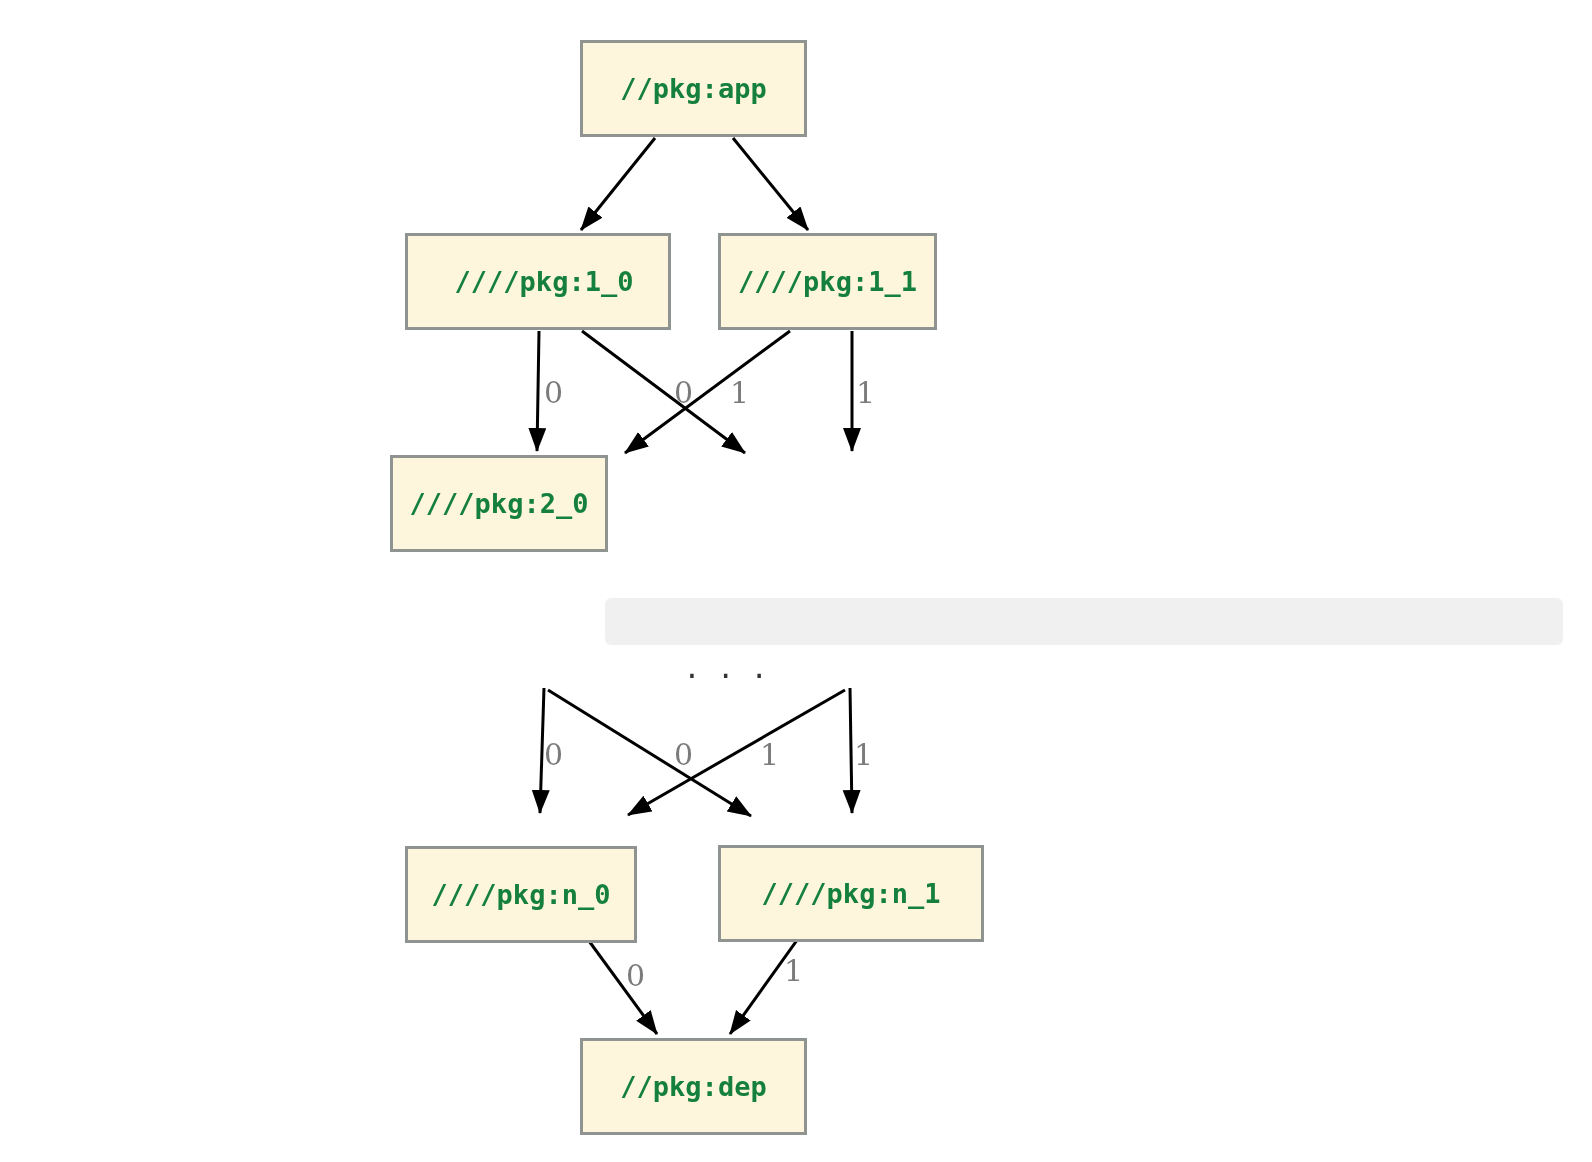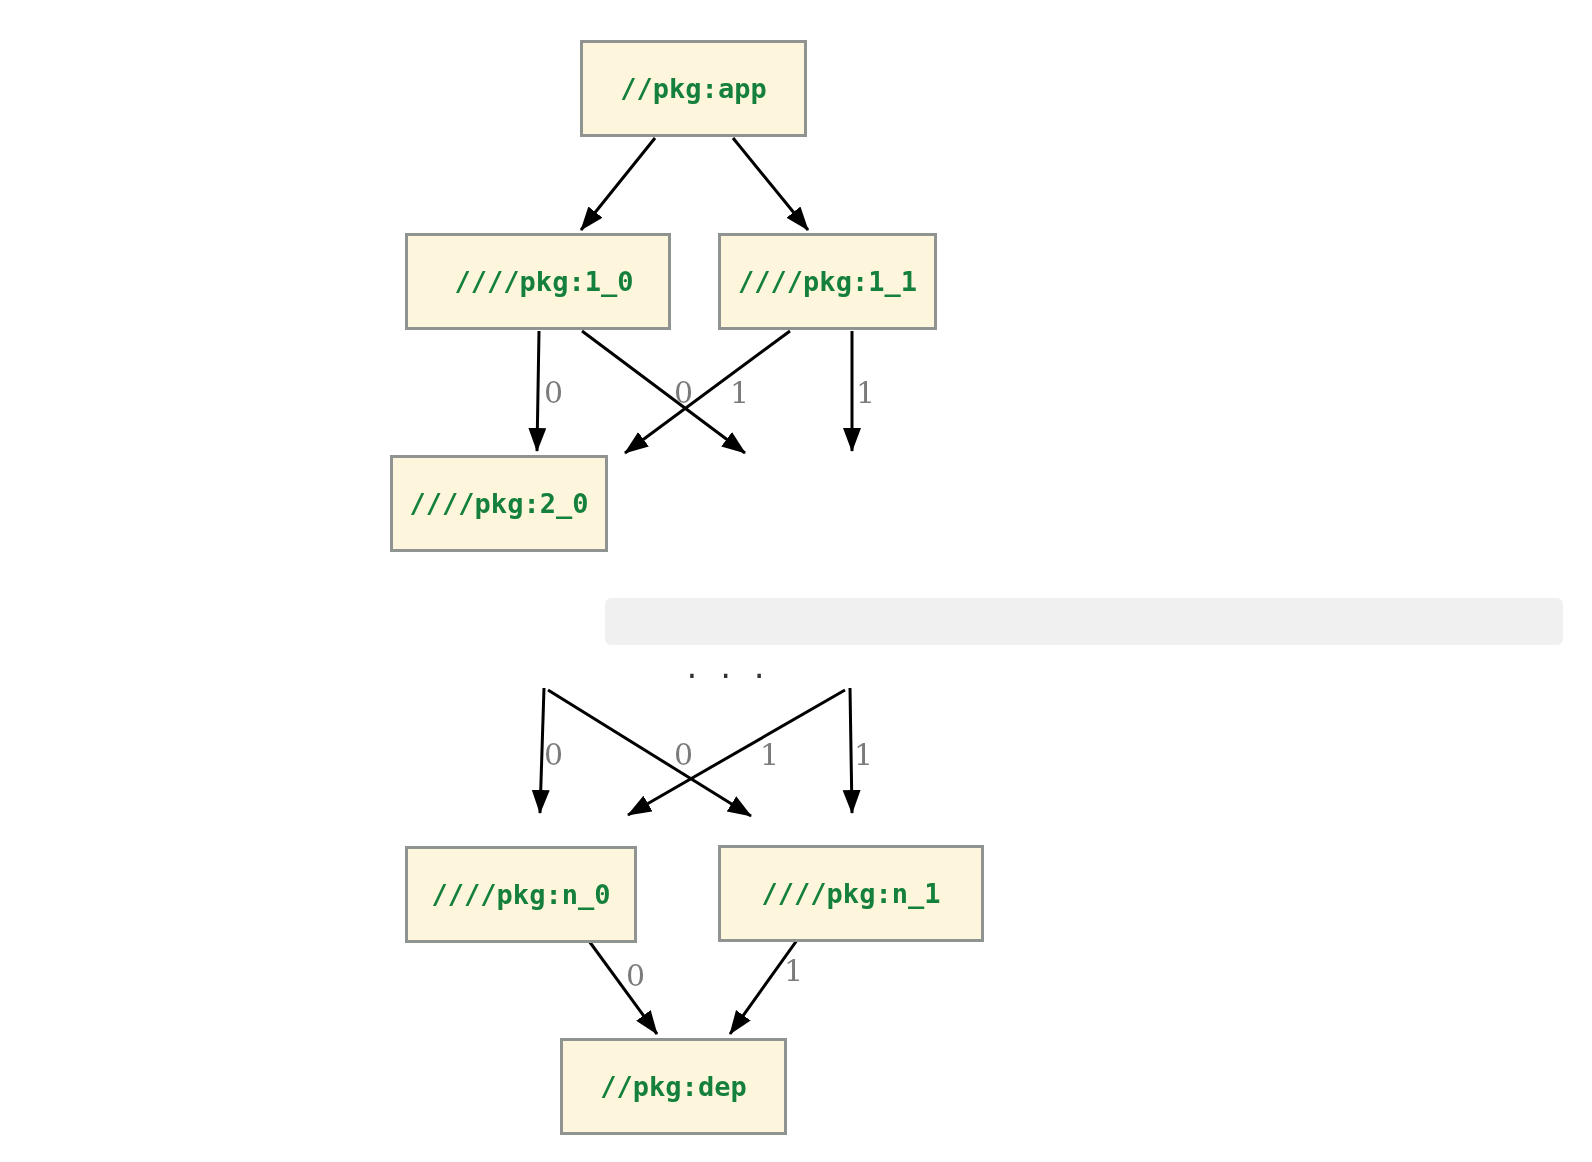--- a/index.html
+++ b/index.html
@@ -104,21 +104,21 @@
   </div>
 
   <div class="node" style="left:405px; top:817px; width:232px;margin-top:29px;">
     <span>////pkg:n_0</span>
   </div>
 
   <div class="node" style="left:718px; top:817px; width:266px;margin-top:28px;">
     <span>////pkg:n_1</span>
   </div>
 
-  <div class="node" style="left:560px; top:1038px; width:227px;">
+  <div class="node" style="left:580px; top:1038px; width:227px;">
     <span>//pkg:dep</span>
   </div>
 
   <span class="elabel" style="left:544px; top:378px;">0</span>
   <span class="elabel" style="left:674px; top:378px;">0</span>
   <span class="elabel" style="left:730px; top:378px;">1</span>
   <span class="elabel" style="left:856px; top:378px;">1</span>
 
   <span class="elabel" style="left:544px; top:740px;">0</span>
   <span class="elabel" style="left:674px; top:740px;">0</span>

